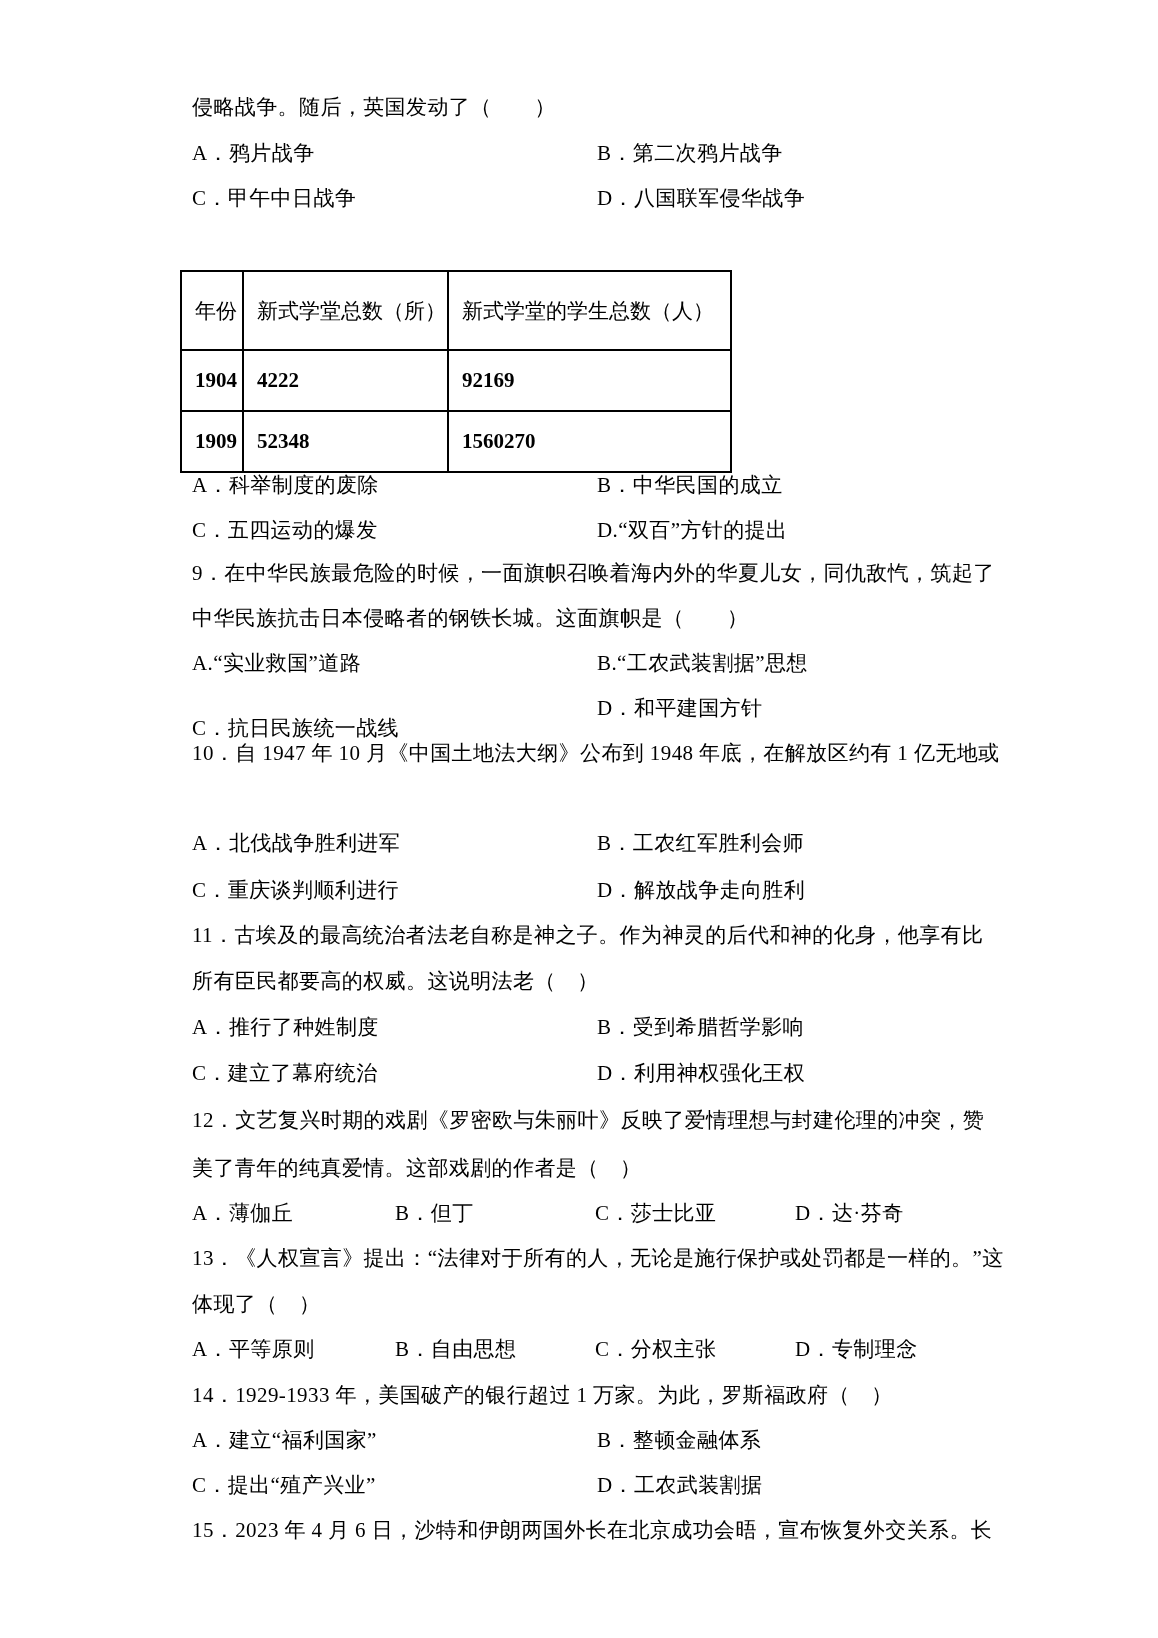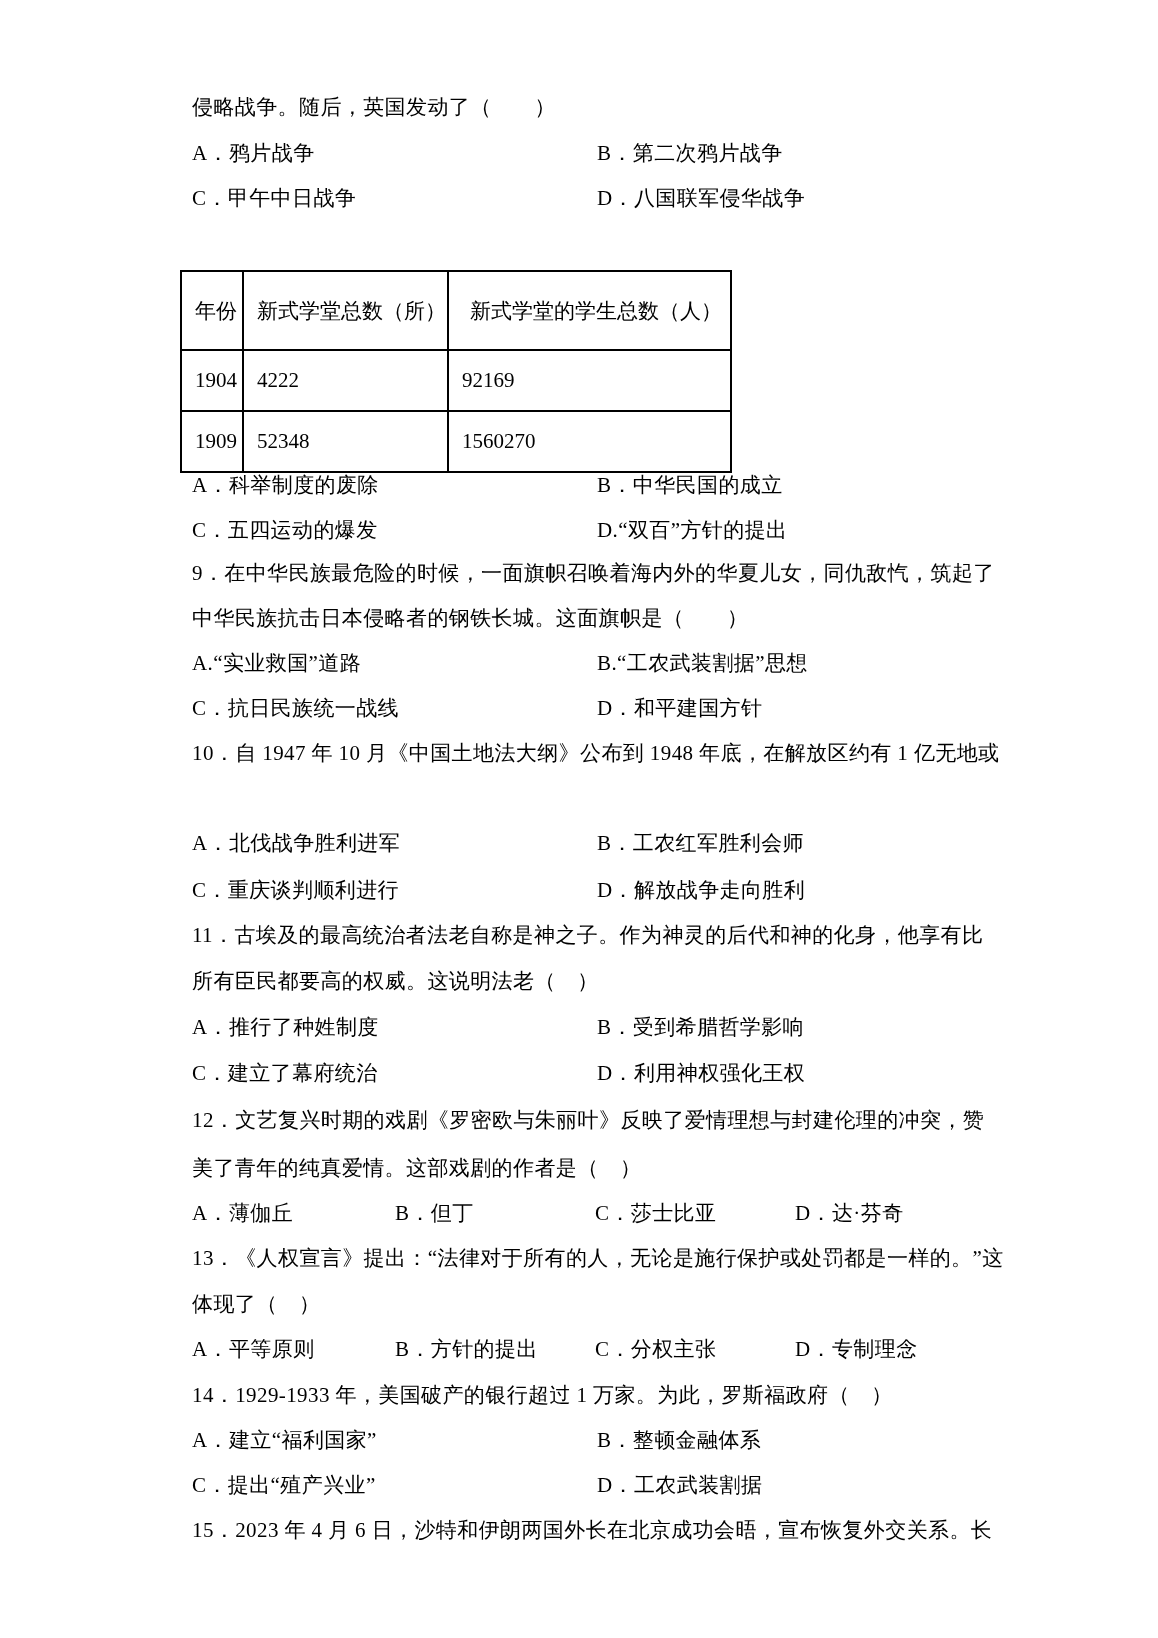--- a/index.html
+++ b/index.html
@@ -26,24 +26,24 @@
     table-layout:fixed;
     font-size:21px;
   }
   .tbl td{
     border:2px solid #000;
     padding:0 0 0 13px;
     vertical-align:middle;
     white-space:nowrap;
   }
   .tbl tr.hdr{height:79px;}
-  .tbl tr.row{height:61px;}
+  .tbl tr.row{height:61px;font-weight:bold;}
   .c1{width:47px;}
   .c2{width:190px;}
-  .c3{width:268px;text-align:center;}
+  .c3{width:268px;}
 </style>
 </head>
 <body>
 
 <div class="page">
 
   <div class="ln" style="top:95px;left:192px">侵略战争。随后，英国发动了（　　）</div>
   <div class="ln" style="top:141px;left:192px">A．鸦片战争</div>
   <div class="ln" style="top:141px;left:597px">B．第二次鸦片战争</div>
   <div class="ln" style="top:186px;left:192px">C．甲午中日战争</div>
@@ -72,21 +72,21 @@
 
   <div class="ln" style="top:473px;left:192px">A．科举制度的废除</div>
   <div class="ln" style="top:473px;left:597px">B．中华民国的成立</div>
   <div class="ln" style="top:518px;left:192px">C．五四运动的爆发</div>
   <div class="ln" style="top:518px;left:597px">D.“双百”方针的提出</div>
 
   <div class="ln" style="top:561px;left:192px">9．在中华民族最危险的时候，一面旗帜召唤着海内外的华夏儿女，同仇敌忾，筑起了</div>
   <div class="ln" style="top:606px;left:192px">中华民族抗击日本侵略者的钢铁长城。这面旗帜是（　　）</div>
   <div class="ln" style="top:651px;left:192px">A.“实业救国”道路</div>
   <div class="ln" style="top:651px;left:597px">B.“工农武装割据”思想</div>
-  <div class="ln" style="top:696px;left:192px">C．抗日民族统一战线</div>
+  <div class="ln" style="top:716px;left:192px">C．抗日民族统一战线</div>
   <div class="ln" style="top:696px;left:597px">D．和平建国方针</div>
 
   <div class="ln" style="top:741px;left:192px">10．自 1947 年 10 月《中国土地法大纲》公布到 1948 年底，在解放区约有 1 亿无地或</div>
   <div class="ln" style="top:831px;left:192px">A．北伐战争胜利进军</div>
   <div class="ln" style="top:831px;left:597px">B．工农红军胜利会师</div>
   <div class="ln" style="top:878px;left:192px">C．重庆谈判顺利进行</div>
   <div class="ln" style="top:878px;left:597px">D．解放战争走向胜利</div>
 
   <div class="ln" style="top:923px;left:192px">11．古埃及的最高统治者法老自称是神之子。作为神灵的后代和神的化身，他享有比</div>
   <div class="ln" style="top:969px;left:192px">所有臣民都要高的权威。这说明法老（　）</div>
@@ -98,21 +98,21 @@
   <div class="ln" style="top:1108px;left:192px">12．文艺复兴时期的戏剧《罗密欧与朱丽叶》反映了爱情理想与封建伦理的冲突，赞</div>
   <div class="ln" style="top:1156px;left:192px">美了青年的纯真爱情。这部戏剧的作者是（　）</div>
   <div class="ln" style="top:1201px;left:192px">A．薄伽丘</div>
   <div class="ln" style="top:1201px;left:395px">B．但丁</div>
   <div class="ln" style="top:1201px;left:595px">C．莎士比亚</div>
   <div class="ln" style="top:1201px;left:795px">D．达·芬奇</div>
 
   <div class="ln" style="top:1246px;left:192px">13．《人权宣言》提出：“法律对于所有的人，无论是施行保护或处罚都是一样的。”这</div>
   <div class="ln" style="top:1292px;left:192px">体现了（　）</div>
   <div class="ln" style="top:1337px;left:192px">A．平等原则</div>
-  <div class="ln" style="top:1337px;left:395px">B．方针的提出</div>
+  <div class="ln" style="top:1337px;left:395px">B．自由思想</div>
   <div class="ln" style="top:1337px;left:595px">C．分权主张</div>
   <div class="ln" style="top:1337px;left:795px">D．专制理念</div>
 
   <div class="ln" style="top:1383px;left:192px">14．1929-1933 年，美国破产的银行超过 1 万家。为此，罗斯福政府（　）</div>
   <div class="ln" style="top:1428px;left:192px">A．建立“福利国家”</div>
   <div class="ln" style="top:1428px;left:597px">B．整顿金融体系</div>
   <div class="ln" style="top:1473px;left:192px">C．提出“殖产兴业”</div>
   <div class="ln" style="top:1473px;left:597px">D．工农武装割据</div>
 
   <div class="ln" style="top:1518px;left:192px">15．2023 年 4 月 6 日，沙特和伊朗两国外长在北京成功会晤，宣布恢复外交关系。长</div>

